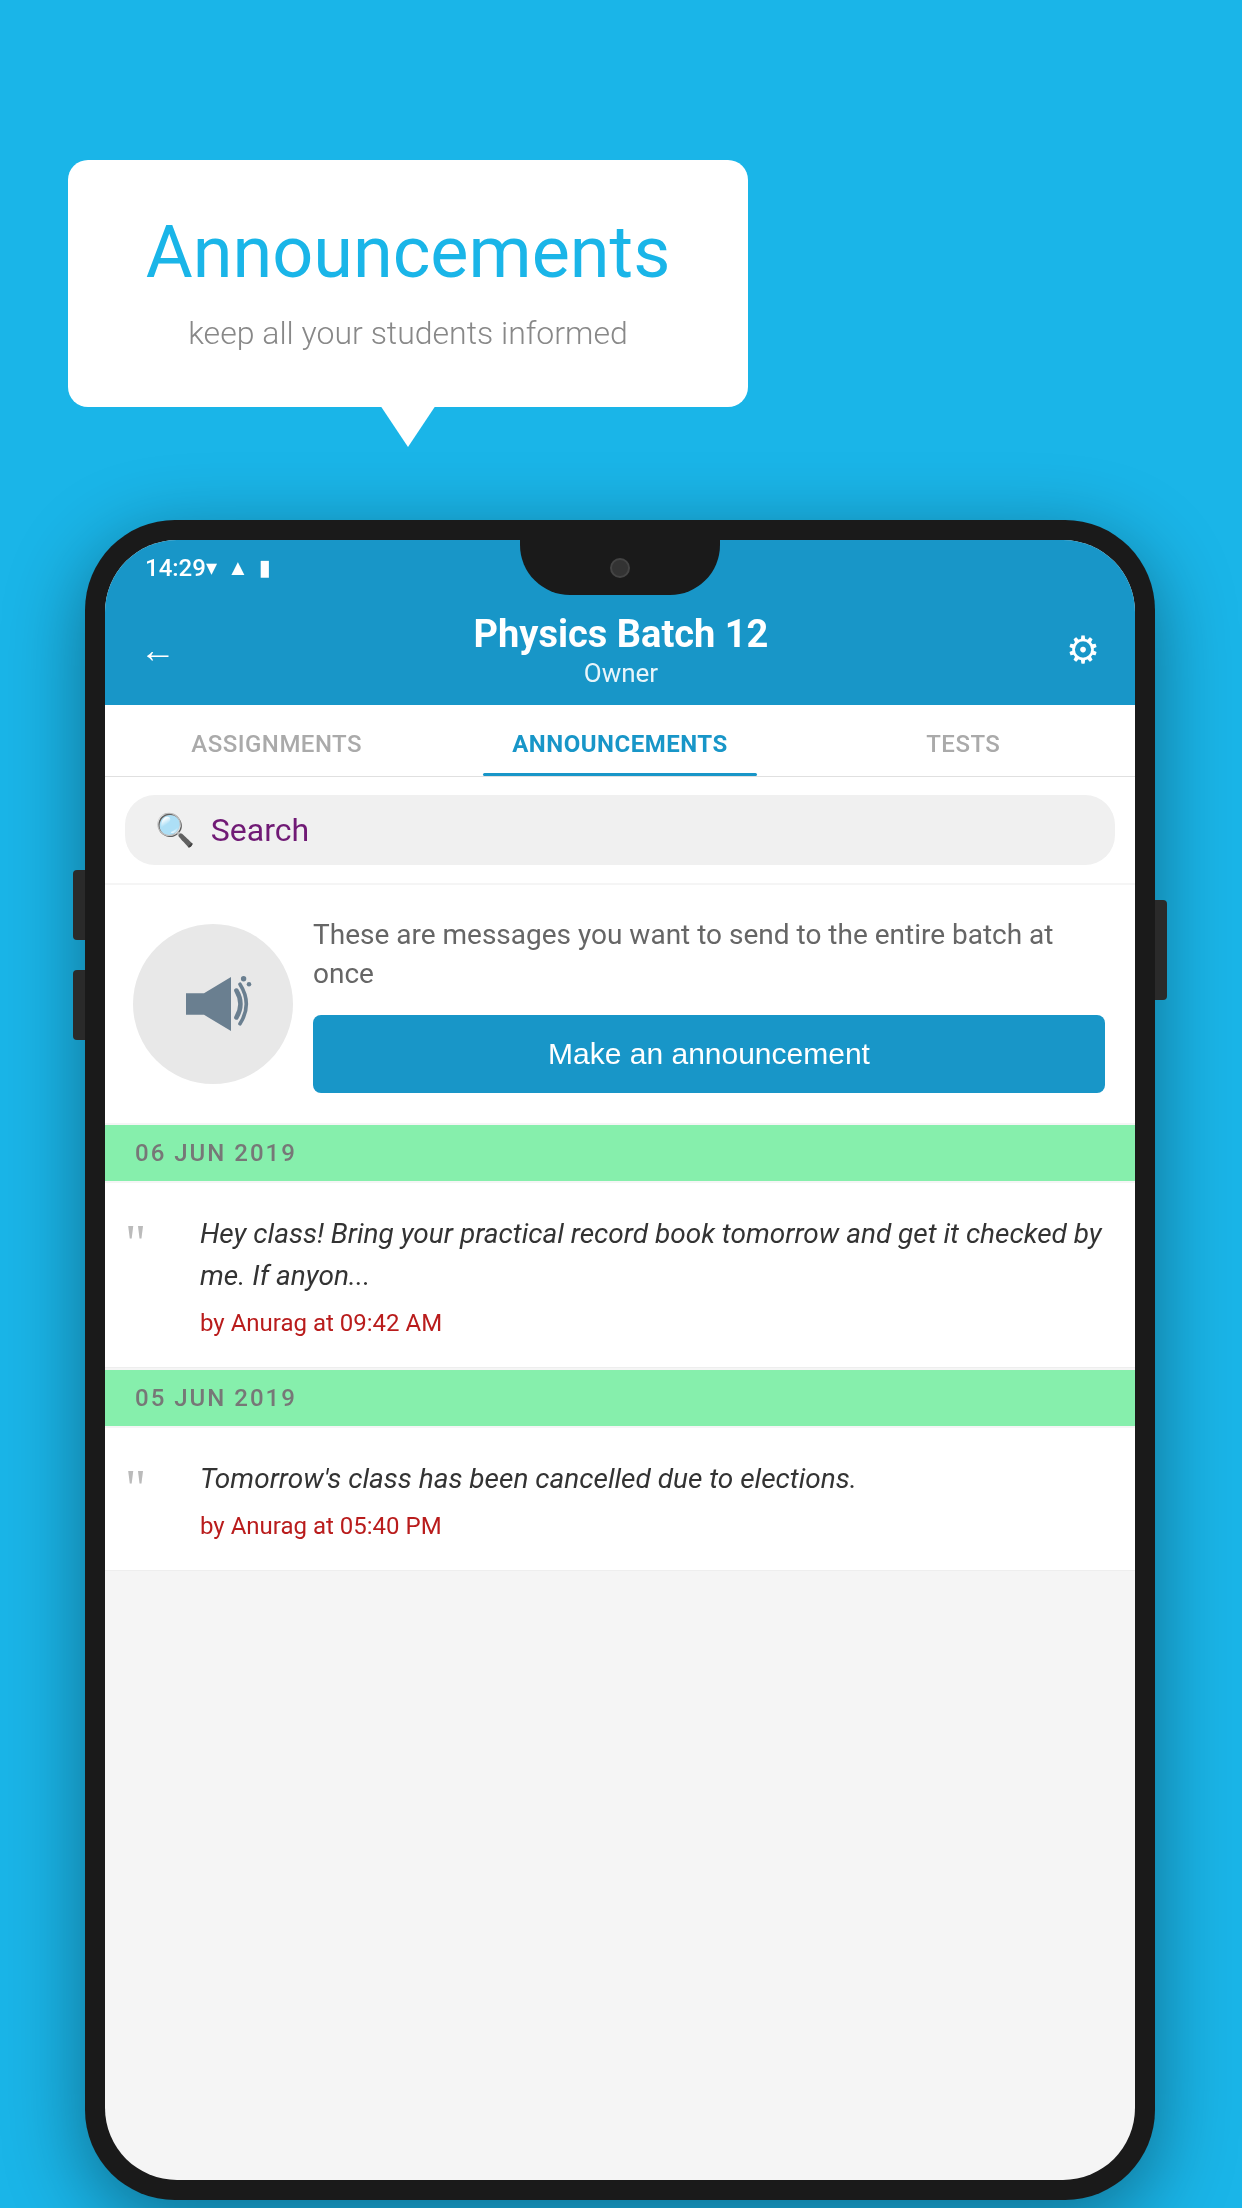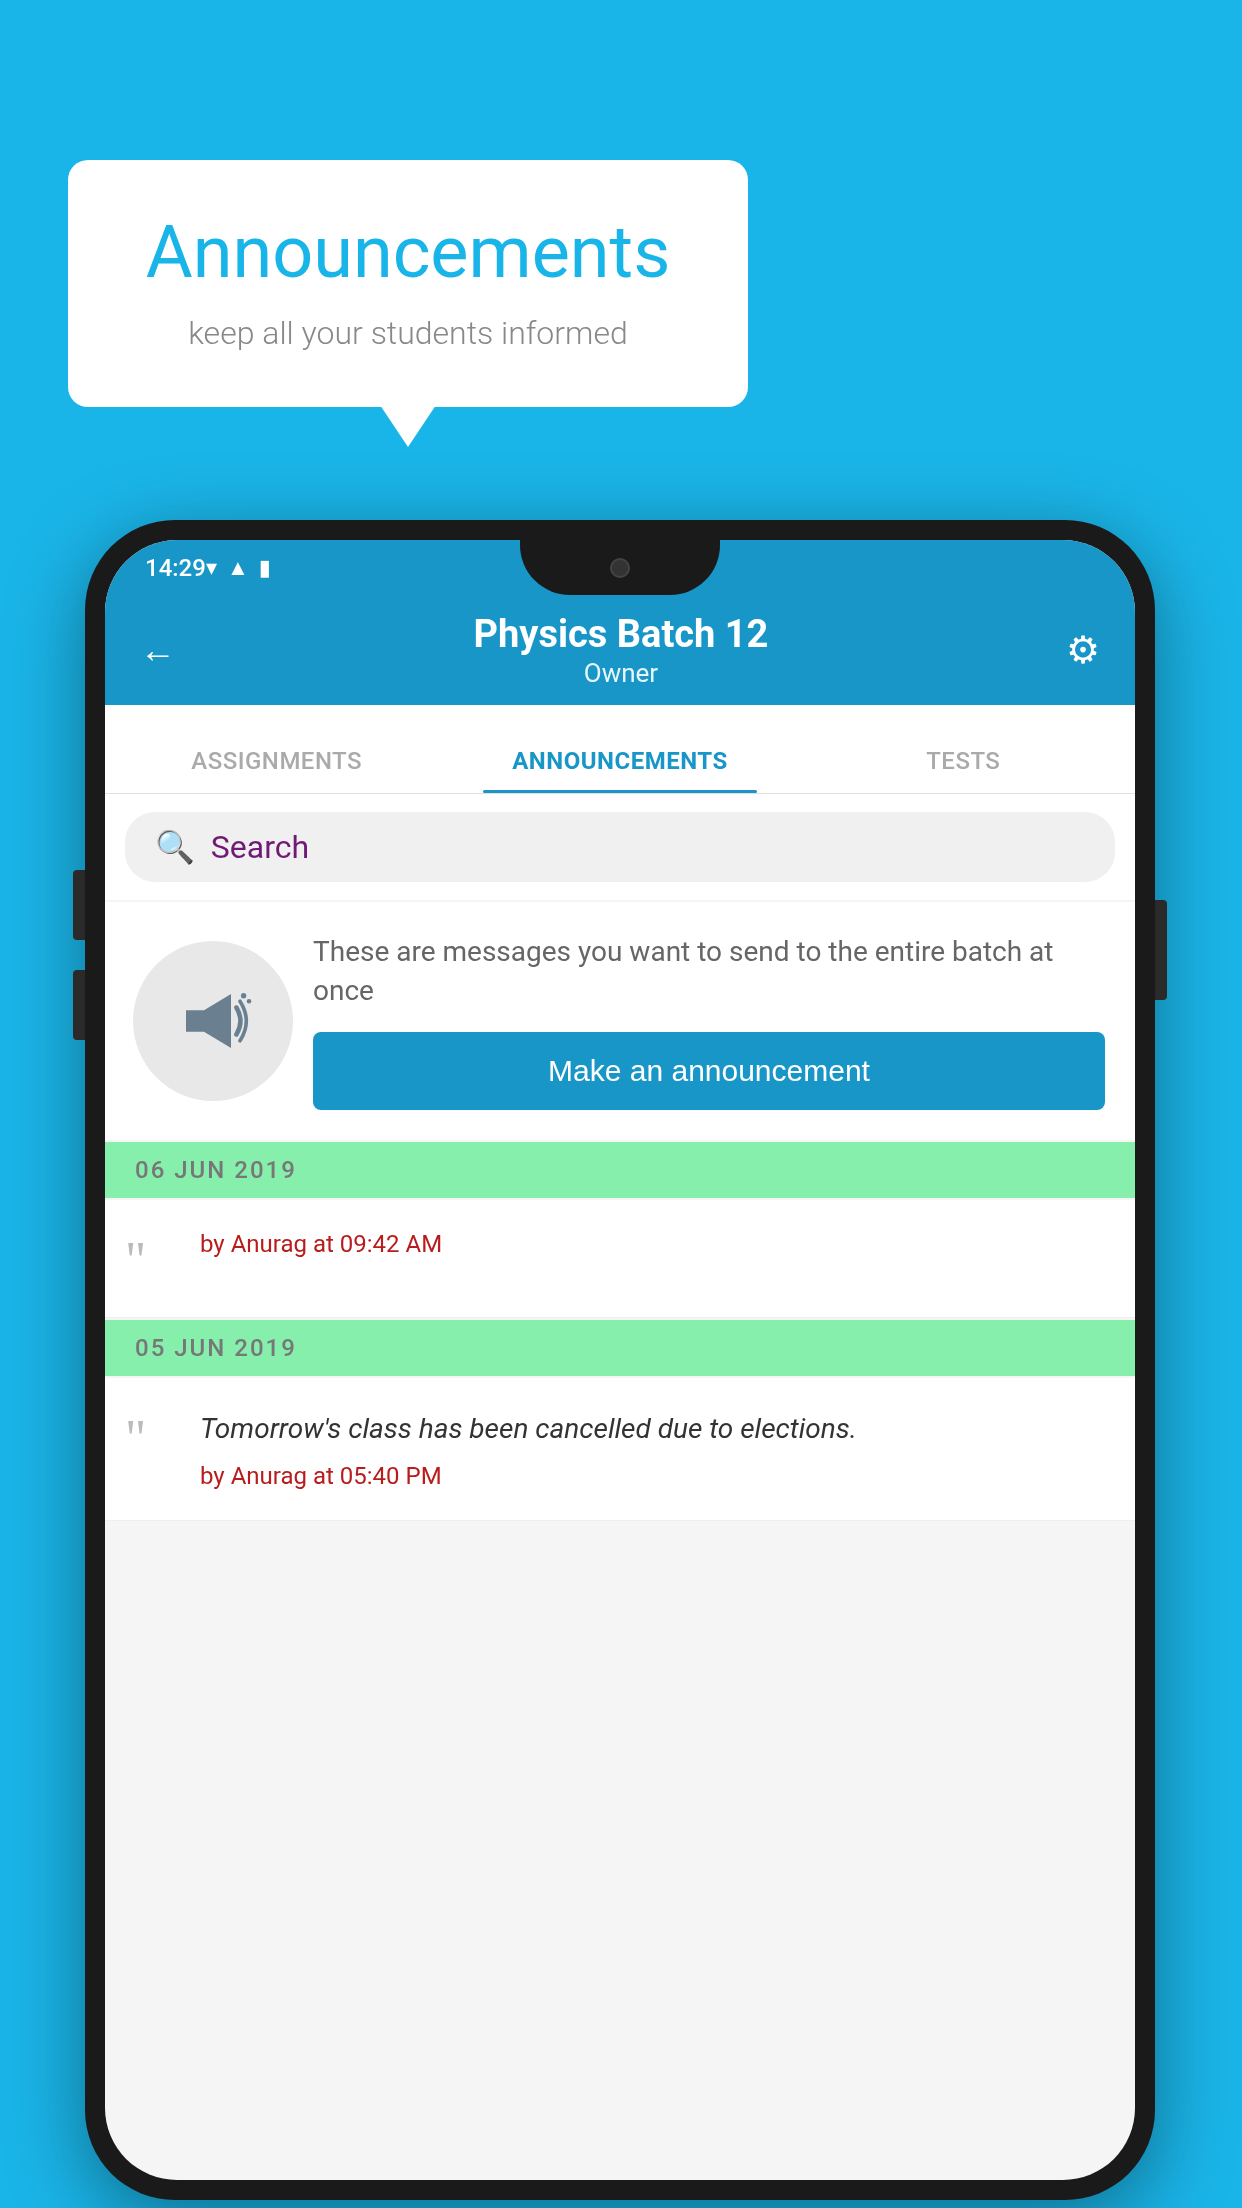--- a/index.html
+++ b/index.html
@@ -178,21 +178,21 @@
       color: white;
       font-size: 38px;
       cursor: pointer;
     }
 
     
     .tabs-container {
       background: white;
       display: flex;
       border-bottom: 1px solid #e0e0e0;
-      height: 89px;
+      height: 72px;
       align-items: flex-end;
     }
 
     .tab {
       flex: 1;
       text-align: center;
       padding-bottom: 18px;
       font-size: 24px;
       font-weight: 500;
       color: #aaa;
@@ -457,20 +457,21 @@
             <div class="promo-text">These are messages you want to send to the entire batch at once</div>
             <button class="make-announcement-btn">Make an announcement</button>
           </div>
         </div>
 
         <div class="date-separator">06  JUN  2019</div>
 
         <div class="announcement-item">
           <div class="quote-icon">"</div>
           <div class="announcement-text-area">
+            <div class="announcement-message">Hey class! Bring your practical record book tomorrow and get it checked by me. If anyon...</div>
             <div class="announcement-meta">by Anurag at 09:42 AM</div>
           </div>
         </div>
 
         <div class="date-separator">05  JUN  2019</div>
 
         <div class="announcement-item">
           <div class="quote-icon">"</div>
           <div class="announcement-text-area">
             <div class="announcement-message">Tomorrow's class has been cancelled due to elections.</div>

